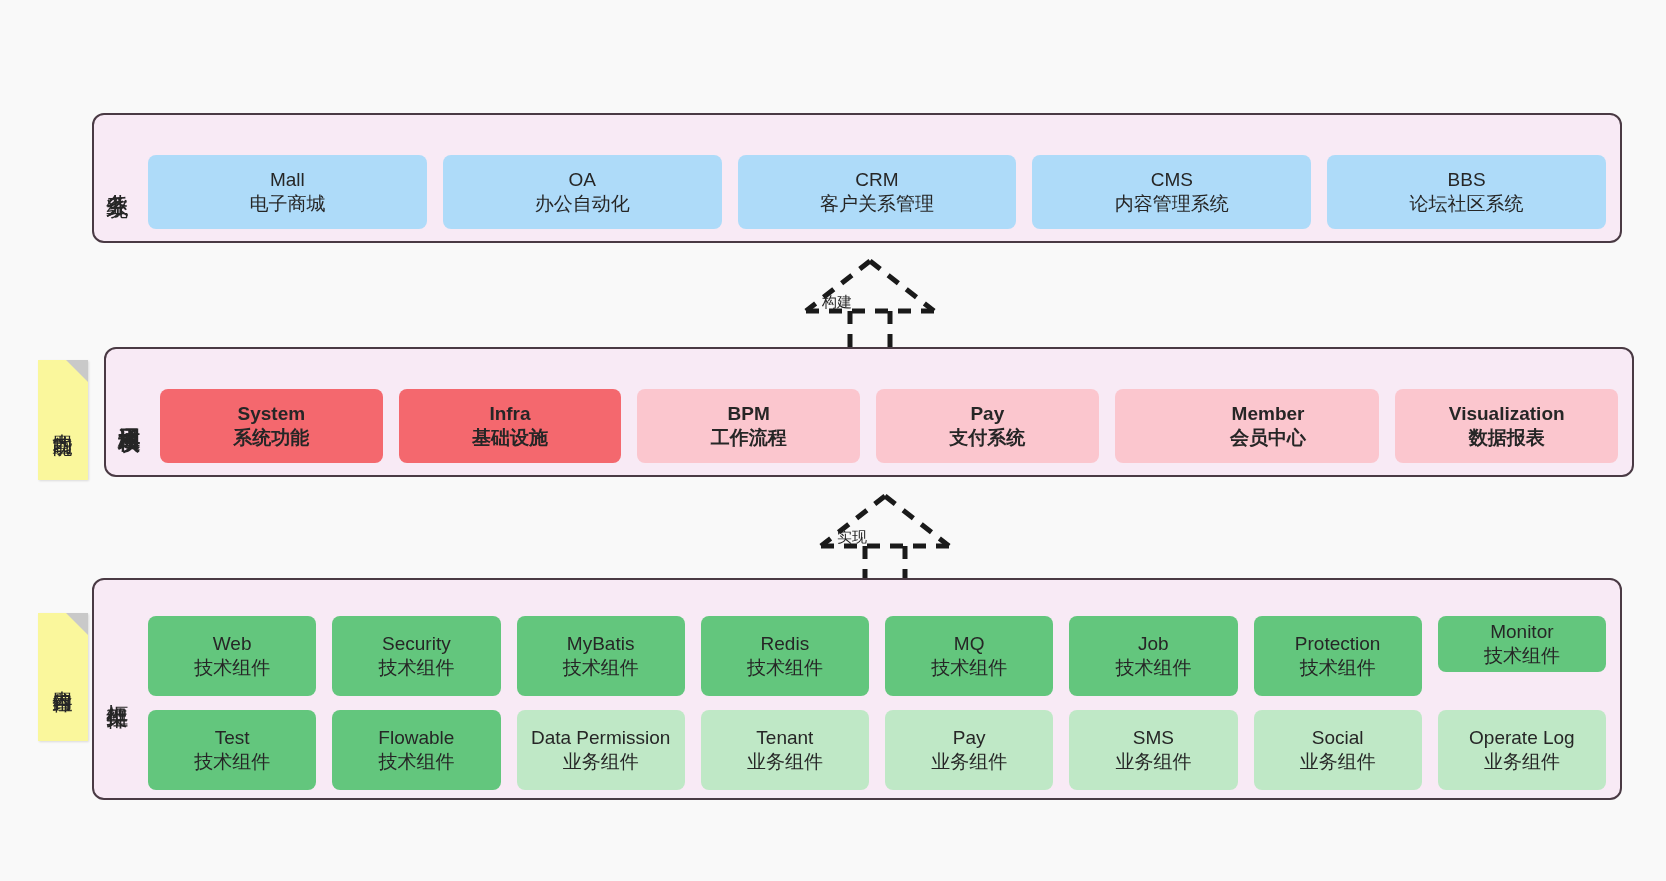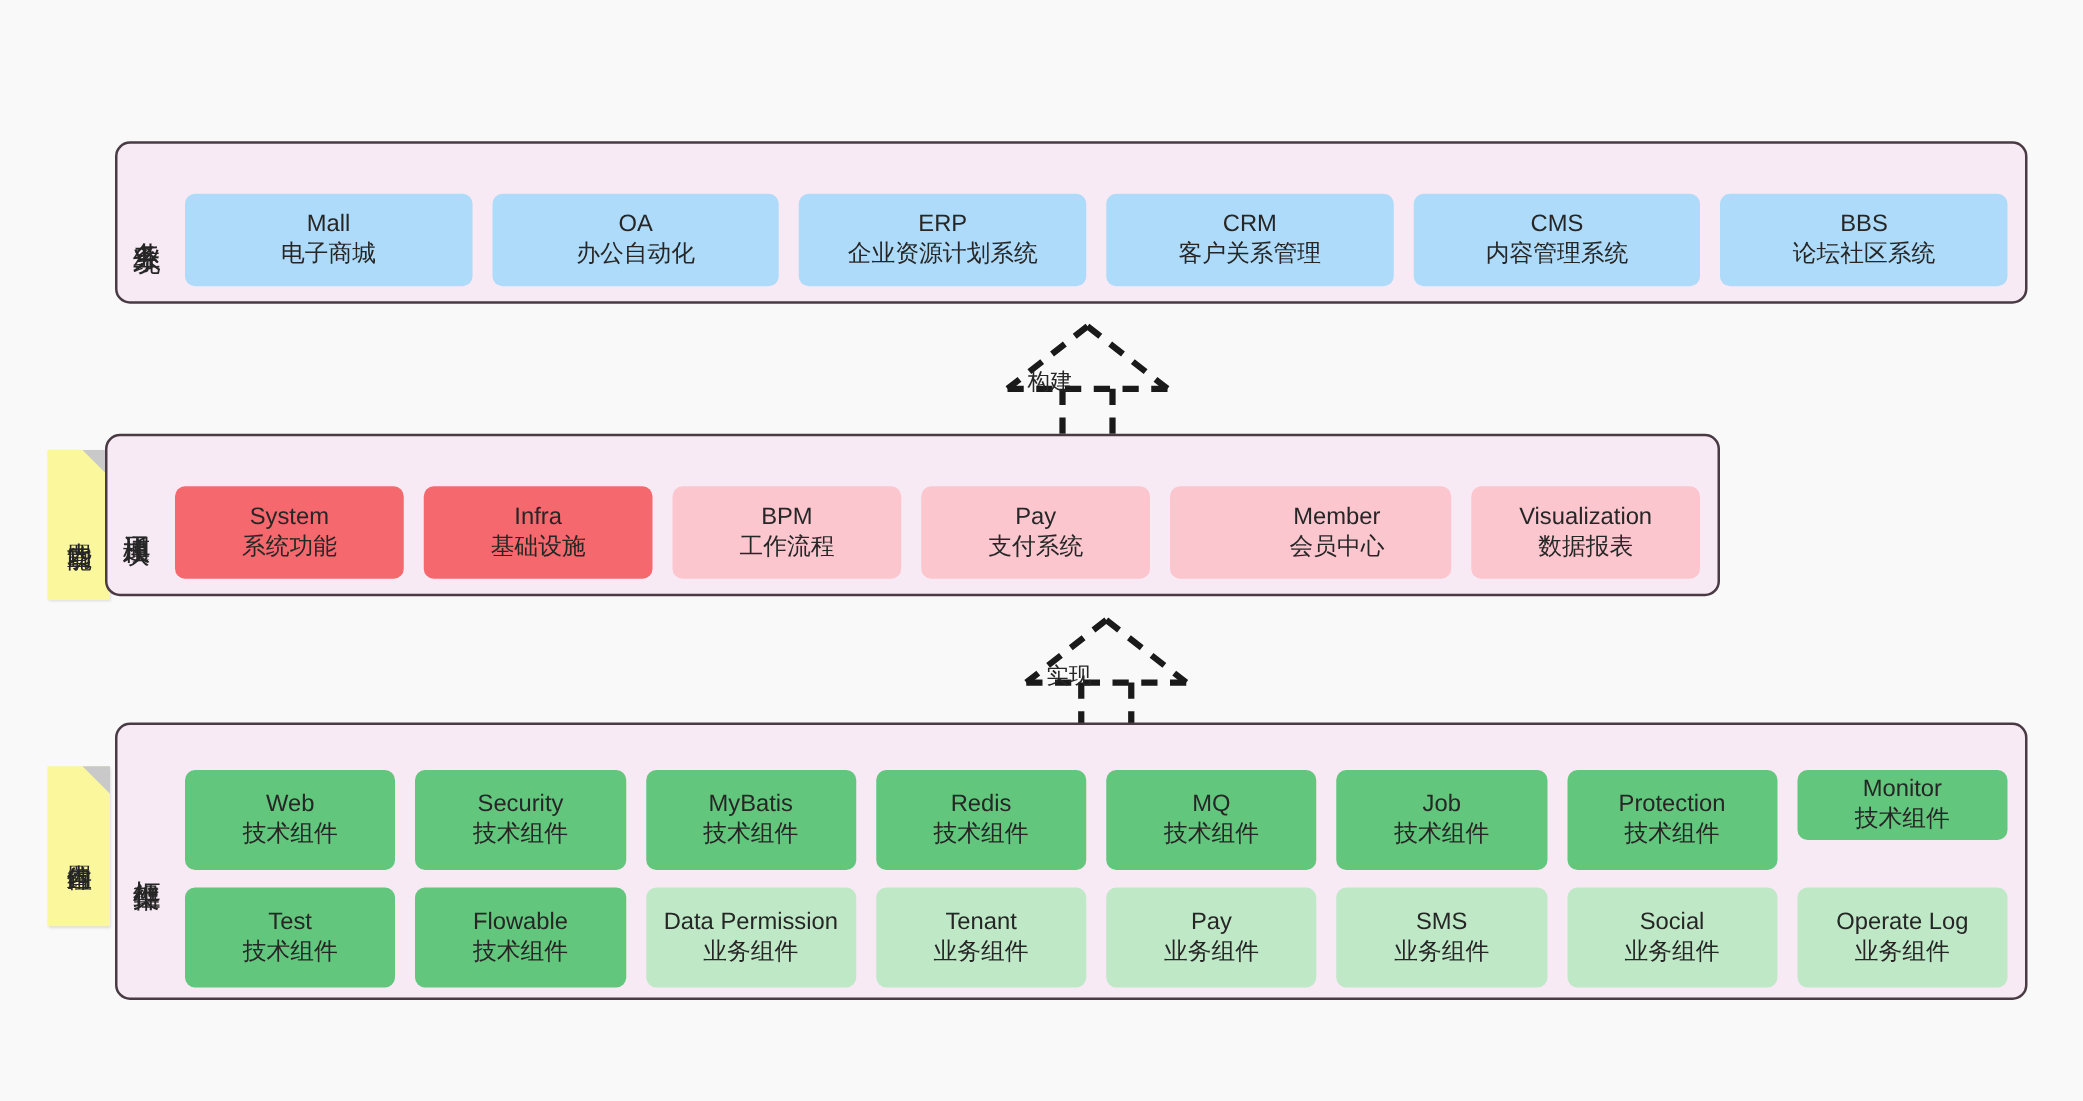--- a/index.html
+++ b/index.html
@@ -115,21 +115,21 @@
     border-left: 22px solid transparent;
     border-top: 22px solid #C9C9C9;
   }
 
   
   .arrow-wrap {
     position: absolute;
   }
   .arrow-label {
     position: absolute;
-    font-size: 18px;
+    font-size: 15px;
     color: #262626;
     background: transparent;
     white-space: nowrap;
   }
 </style>
 </head>
 <body>
 
 <div id="canvas">
 
@@ -137,24 +137,20 @@
     <div class="layer-title">业务系统</div>
     <div class="layer-body">
       <div class="node-row">
         <div class="node c-blue" style="height:74px;">
           <span class="n-title">Mall</span>
           <span class="n-sub">电子商城</span>
         </div>
         <div class="node c-blue" style="height:74px;">
           <span class="n-title">OA</span>
           <span class="n-sub">办公自动化</span>
-        </div>
-        <div class="node c-blue" style="height:74px;">
-          <span class="n-title">ERP</span>
-          <span class="n-sub">企业资源计划系统</span>
         </div>
         <div class="node c-blue" style="height:74px;">
           <span class="n-title">CRM</span>
           <span class="n-sub">客户关系管理</span>
         </div>
         <div class="node c-blue" style="height:74px;">
           <span class="n-title">CMS</span>
           <span class="n-sub">内容管理系统</span>
         </div>
         <div class="node c-blue" style="height:74px;text-align:center;">
@@ -175,21 +171,21 @@
       <path d="M 60 97 L 100 97" fill="none" stroke="#1A1A1A" stroke-width="5" stroke-dasharray="13,10" stroke-linecap="butt"></path>
     </svg>
     <span class="arrow-label" style="left:32px; top:38px;">构建</span>
   </div>
 
   <div class="note" style="left:38px; top:360px; height:120px;">
     <span class="note-fold"></span>
     <span>内置功能</span>
   </div>
 
-  <div class="layer" id="layer-1" style="left:84px; top:347px; width:1292px; height:130px;">
+  <div class="layer" id="layer-1" style="left:104px; top:347px; width:1530px; height:130px;font-weight:bold;">
     <div class="layer-title">通用模块</div>
     <div class="layer-body">
       <div class="node-row">
         <div class="node c-red" style="height:74px;">
           <span class="n-title">System</span>
           <span class="n-sub">系统功能</span>
         </div>
         <div class="node c-red" style="height:74px;">
           <span class="n-title">Infra</span>
           <span class="n-sub">基础设施</span>

